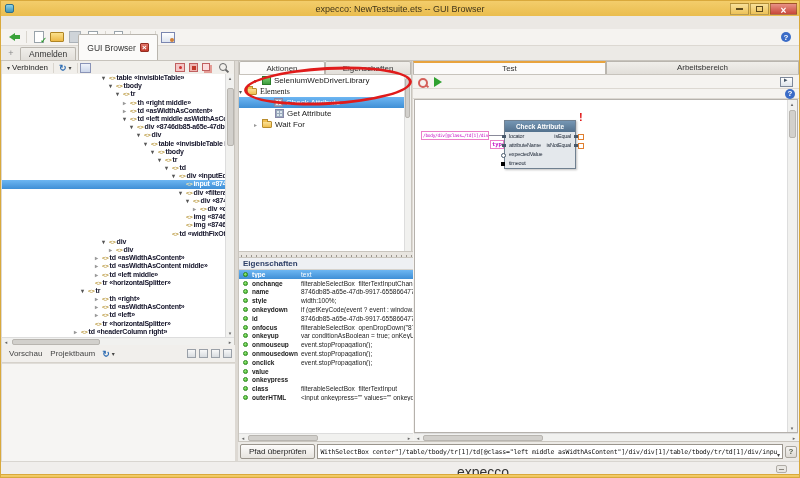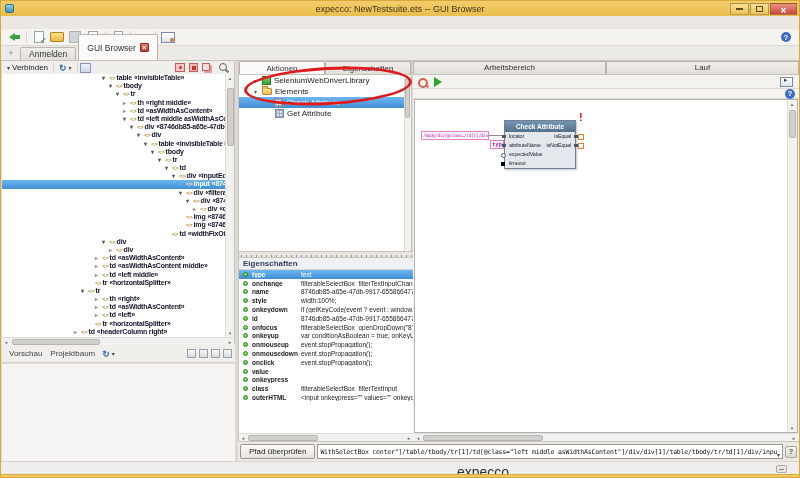--- a/index.html
+++ b/index.html
@@ -302,35 +302,40 @@
       <div class="mtabs" id="mtabs">
           <span class="mptab active">Aktionen</span>
           <span class="mptab">Eigenschaften</span>
         </div>
       <div class="atree" id="atree">
           <div class="trow2" style="padding-left: 15px;">
             <span class="arr open"></span>
             <span class="aicon ic-library"></span>
             <span>SeleniumWebDriverLibrary</span>
           </div>
-          <div class="trow2" style="padding-left: 15px;">
+          <div class="trow2" style=" font-family: Liberation Serif, serif;">
             <span class="arr open"></span>
             <span class="aicon ic-folder"></span>
             <span>Elements</span>
           </div>
           <div class="trow2 sel" style="padding-left: 27px;">
             <span class="arr none"></span>
             <span class="aicon ic-action"></span>
             <span>Check Attribute</span>
           </div>
           <div class="trow2" style="padding-left: 28px;">
             <span class="arr none"></span>
             <span class="aicon ic-action"></span>
             <span>Get Attribute</span>
           </div>
+          <div class="trow2" style="padding-left: 15px;">
+            <span class="arr closed"></span>
+            <span class="aicon ic-folder"></span>
+            <span>Wait For</span>
+          </div>
         </div>
       <div class="avscroll">
         <span class="vthumb" style="top:3px;height:40px;left:0;width:5px"></span>
       </div>
       <div class="splitbar"></div>
       <div class="phdr">Eigenschaften</div>
       <div class="props" id="props">
           <div class="prow sel">
             <span class="pdot"></span>
             <span class="pname">type</span>
@@ -409,22 +414,22 @@
         </div>
       <div class="mhscroll">
         <span class="sa lf"></span>
         <span class="sa rt"></span>
         <span class="hthumb" style="left:9px;width:70px"></span>
       </div>
     </div>
 
     <div class="rpanel">
       <div class="rtabs" id="rtabs">
+          <span class="rtab active">Test</span>
           <span class="rtab">Arbeitsbereich</span>
-          <span class="rtab">Lauf</span>
         </div>
       <div class="rtoolbar">
         <span class="ic-zoomred"></span>
         <span class="ic-play"></span>
         <span class="flex"></span>
         <span class="ic-openwin"></span>
       </div>
       <div class="rsub">
         <span class="flex"></span>
         <span class="help"></span>

